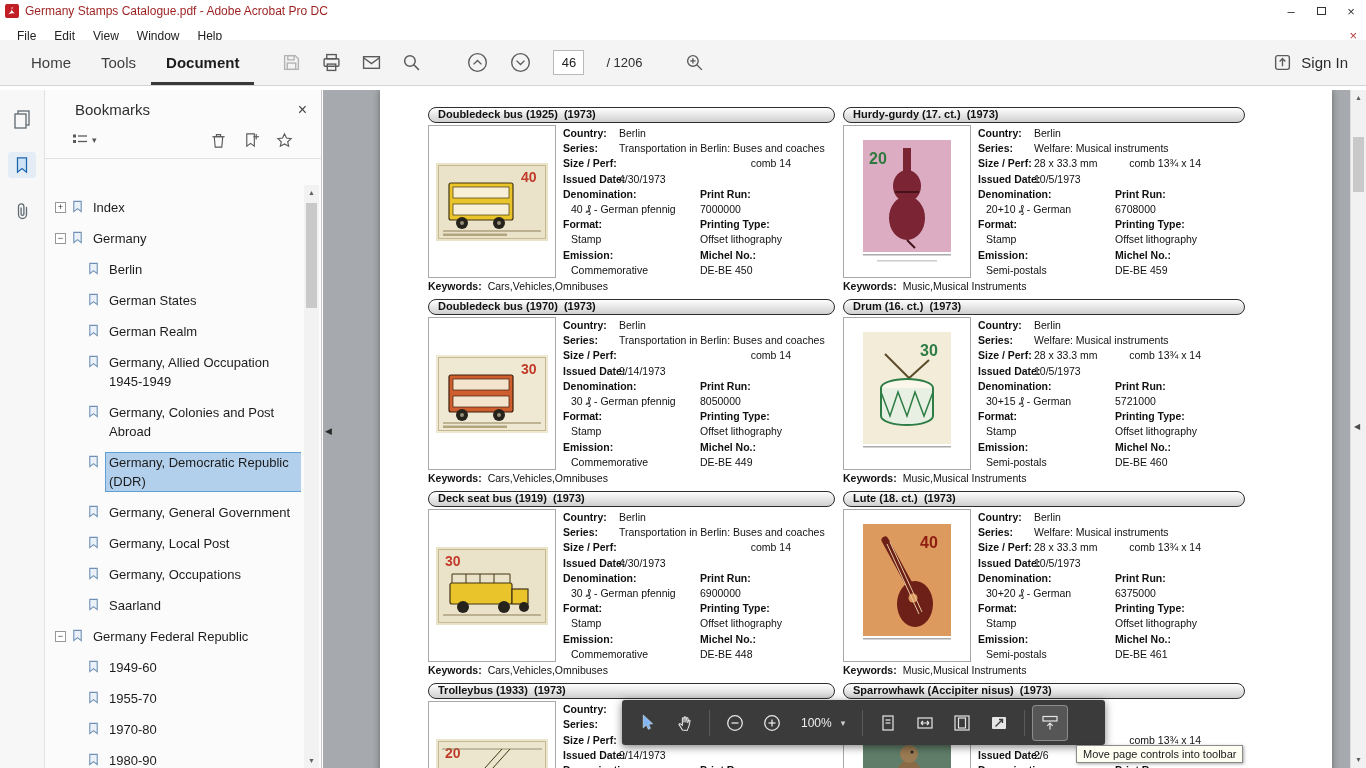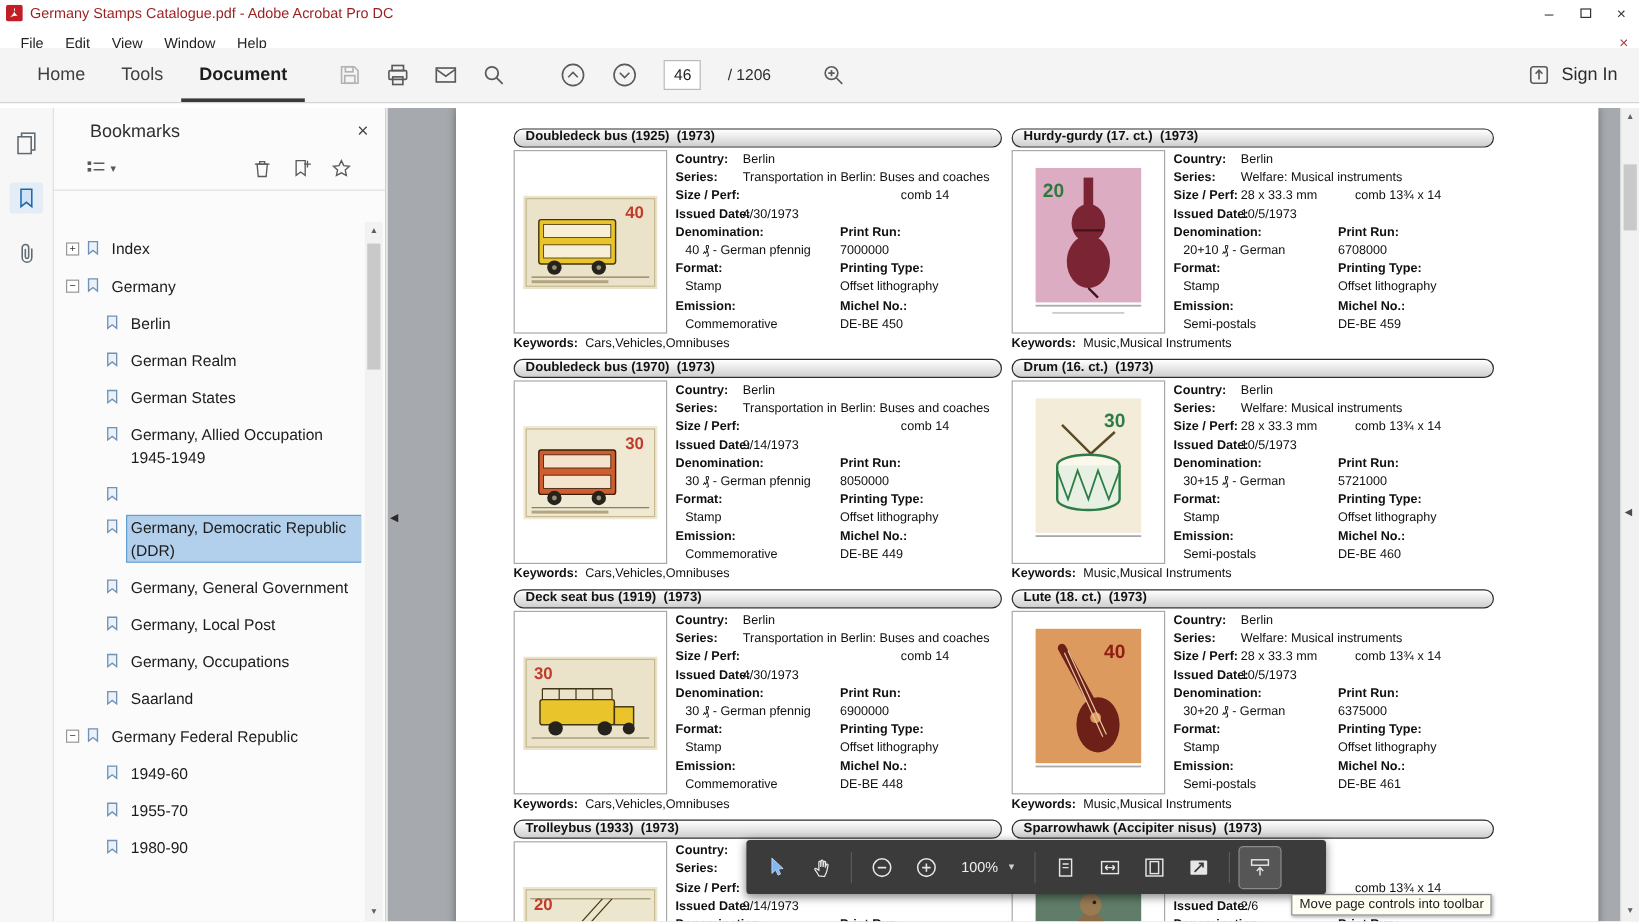--- a/index.html
+++ b/index.html
@@ -415,50 +415,51 @@
             <span class="bm-label">Berlin</span>
           </div>
 
           <div class="bm-row lvl1">
             <span class="bm-exp"></span>
             <span class="bm-ico">
               <svg viewBox="0 0 14 14" width="13" height="13">
                 <path d="M3 1.5h8v11L7 9.3 3 12.5z" fill="#eaf1f9" stroke="#7091b5" stroke-width="1.2"></path>
               </svg>
             </span>
+            <span class="bm-label">German States</span>
+          </div>
+
+          <div class="bm-row lvl1">
+            <span class="bm-exp"></span>
+            <span class="bm-ico">
+              <svg viewBox="0 0 14 14" width="13" height="13">
+                <path d="M3 1.5h8v11L7 9.3 3 12.5z" fill="#eaf1f9" stroke="#7091b5" stroke-width="1.2"></path>
+              </svg>
+            </span>
             <span class="bm-label">German Realm</span>
           </div>
 
           <div class="bm-row lvl1">
             <span class="bm-exp"></span>
             <span class="bm-ico">
               <svg viewBox="0 0 14 14" width="13" height="13">
                 <path d="M3 1.5h8v11L7 9.3 3 12.5z" fill="#eaf1f9" stroke="#7091b5" stroke-width="1.2"></path>
               </svg>
             </span>
-            <span class="bm-label">German States</span>
-          </div>
-
-          <div class="bm-row lvl1">
-            <span class="bm-exp"></span>
-            <span class="bm-ico">
-              <svg viewBox="0 0 14 14" width="13" height="13">
-                <path d="M3 1.5h8v11L7 9.3 3 12.5z" fill="#eaf1f9" stroke="#7091b5" stroke-width="1.2"></path>
-              </svg>
-            </span>
             <span class="bm-label">Germany, Allied Occupation 1945-1949</span>
           </div>
 
           <div class="bm-row lvl1">
             <span class="bm-exp"></span>
             <span class="bm-ico">
               <svg viewBox="0 0 14 14" width="13" height="13">
                 <path d="M3 1.5h8v11L7 9.3 3 12.5z" fill="#eaf1f9" stroke="#7091b5" stroke-width="1.2"></path>
               </svg>
             </span>
+            <span class="bm-label">Germany, Colonies and Post Abroad</span>
           </div>
 
           <div class="bm-row lvl1 selected">
             <span class="bm-exp"></span>
             <span class="bm-ico">
               <svg viewBox="0 0 14 14" width="13" height="13">
                 <path d="M3 1.5h8v11L7 9.3 3 12.5z" fill="#eaf1f9" stroke="#7091b5" stroke-width="1.2"></path>
               </svg>
             </span>
             <span class="bm-label">Germany, Democratic Republic (DDR)</span>
@@ -527,20 +528,29 @@
           <div class="bm-row lvl1">
             <span class="bm-exp"></span>
             <span class="bm-ico">
               <svg viewBox="0 0 14 14" width="13" height="13">
                 <path d="M3 1.5h8v11L7 9.3 3 12.5z" fill="#eaf1f9" stroke="#7091b5" stroke-width="1.2"></path>
               </svg>
             </span>
             <span class="bm-label">1955-70</span>
           </div>
 
+          <div class="bm-row lvl1">
+            <span class="bm-exp"></span>
+            <span class="bm-ico">
+              <svg viewBox="0 0 14 14" width="13" height="13">
+                <path d="M3 1.5h8v11L7 9.3 3 12.5z" fill="#eaf1f9" stroke="#7091b5" stroke-width="1.2"></path>
+              </svg>
+            </span>
+            <span class="bm-label">1970-80</span>
+          </div>
 
           <div class="bm-row lvl1">
             <span class="bm-exp"></span>
             <span class="bm-ico">
               <svg viewBox="0 0 14 14" width="13" height="13">
                 <path d="M3 1.5h8v11L7 9.3 3 12.5z" fill="#eaf1f9" stroke="#7091b5" stroke-width="1.2"></path>
               </svg>
             </span>
             <span class="bm-label">1980-90</span>
           </div>

